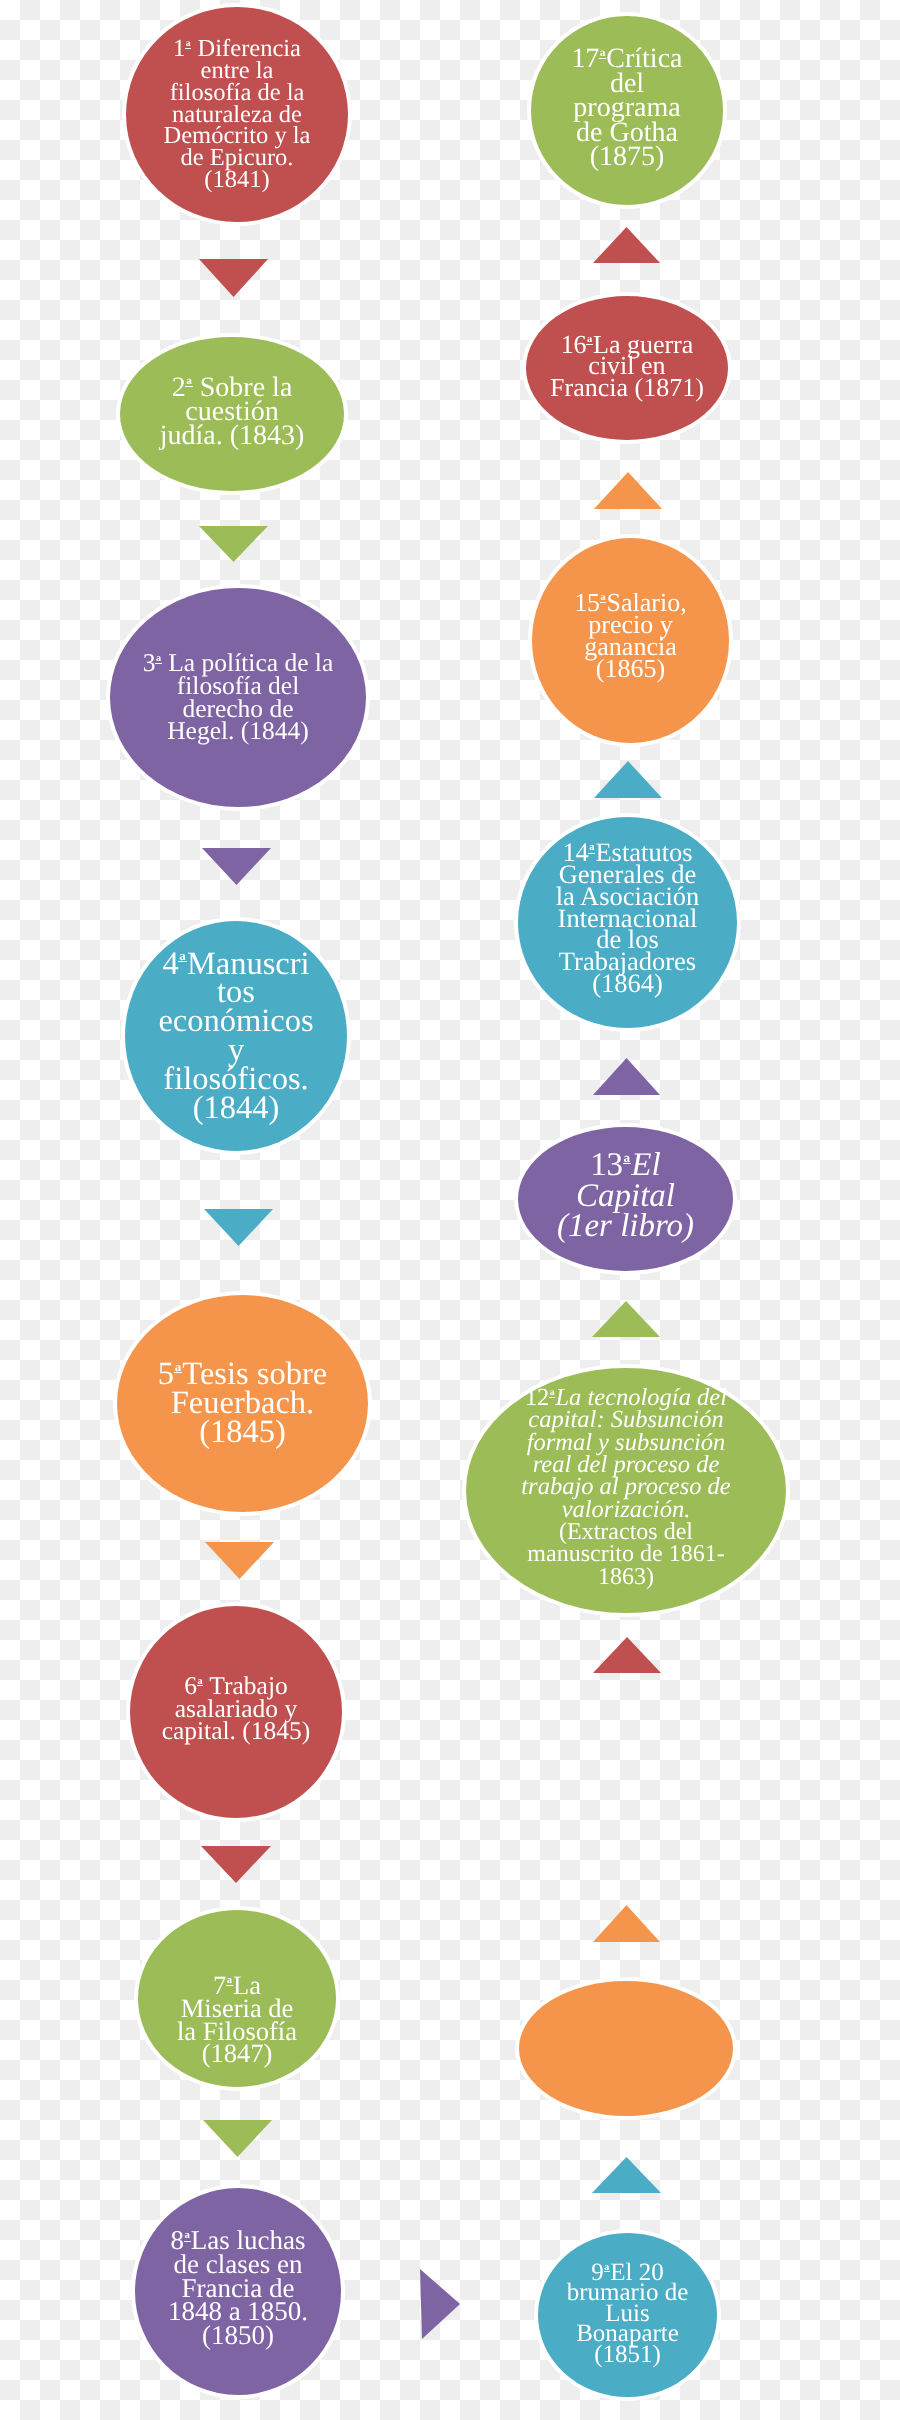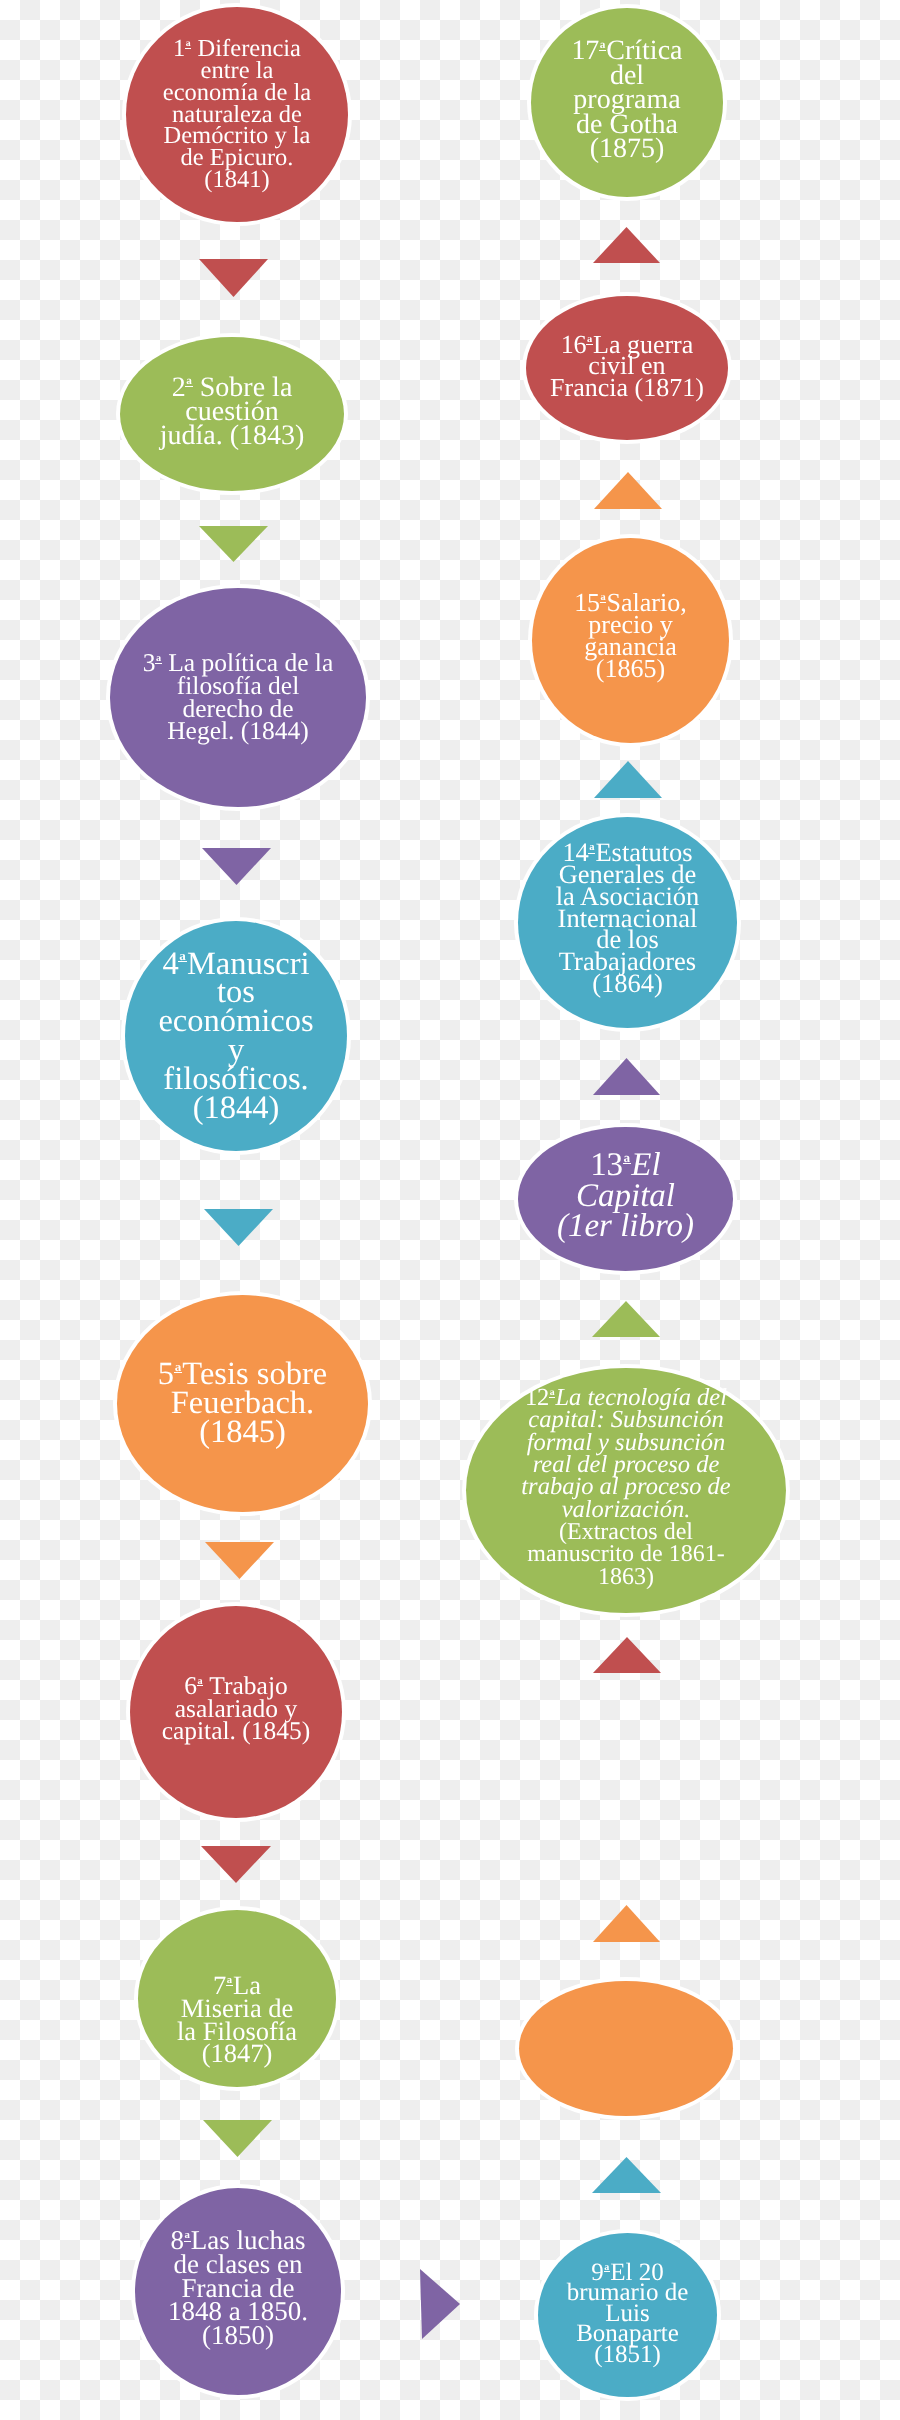--- a/index.html
+++ b/index.html
@@ -82,21 +82,21 @@
     </svg>
 <svg class="arrow" style="left:593px;top:227px;width:67px;height:36px" viewBox="0 0 67 36">
       <polygon points="33.5,0 67,36 0,36" fill="#C04F4F"></polygon>
     </svg>
 <div class="node" id="n1" style="left:126px;top:7px;width:222px;height:215px;font-size:24.5px;line-height:21.8px;">
       <span class="halo"></span>
       <span class="fill" style="background:#C04F4F"></span>
       <span class="txt" style="">
         <span class="ln"><span class="pfx"><span class="ordnum">1</span><span class="ord">a</span></span><span> Diferencia</span></span>
         <span class="ln"><span>entre la</span></span>
-        <span class="ln"><span>economía de la</span></span>
+        <span class="ln"><span>filosofía de la</span></span>
         <span class="ln"><span>naturaleza de</span></span>
         <span class="ln"><span>Demócrito y la</span></span>
         <span class="ln"><span>de Epicuro.</span></span>
         <span class="ln"><span>(1841)</span></span>
       </span>
     </div>
 <div class="node" id="n2" style="left:120px;top:337px;width:224px;height:154px;font-size:28px;line-height:24.3px;">
       <span class="halo"></span>
       <span class="fill" style="background:#9CBC58"></span>
       <span class="txt" style="transform:translateY(-2px);">
@@ -230,21 +230,21 @@
     </div>
 <div class="node" id="n16" style="left:526px;top:296px;width:202px;height:144px;font-size:26px;line-height:21.3px;">
       <span class="halo"></span>
       <span class="fill" style="background:#C04F4F"></span>
       <span class="txt" style="transform:translateY(-2px);">
         <span class="ln"><span class="pfx"><span class="ordnum">16</span><span class="ord">a</span></span><span>La guerra</span></span>
         <span class="ln"><span>civil en</span></span>
         <span class="ln"><span>Francia (1871)</span></span>
       </span>
     </div>
-<div class="node" id="n17" style="left:531px;top:8px;width:192px;height:189px;font-size:28px;line-height:24.45px;">
+<div class="node" id="n17" style="left:531px;top:16px;width:192px;height:189px;font-size:28px;line-height:24.45px;">
       <span class="halo"></span>
       <span class="fill" style="background:#9CBC58"></span>
       <span class="txt" style="transform:translateY(-2px);">
         <span class="ln"><span class="pfx"><span class="ordnum">17</span><span class="ord">a</span></span><span>Crítica</span></span>
         <span class="ln"><span>del</span></span>
         <span class="ln"><span>programa</span></span>
         <span class="ln"><span>de Gotha</span></span>
         <span class="ln"><span>(1875)</span></span>
       </span>
     </div>

